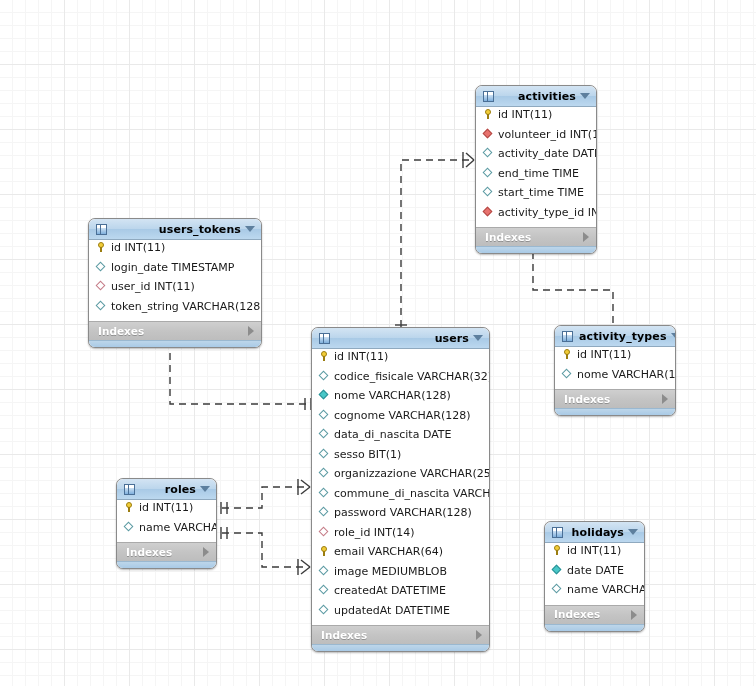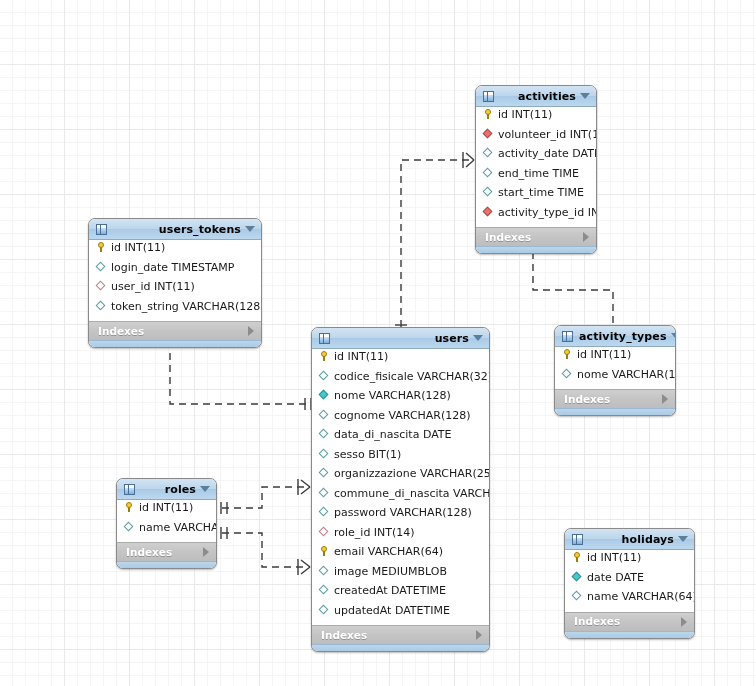--- a/index.html
+++ b/index.html
@@ -452,21 +452,21 @@
             <span class="ico dia"></span>
             <span class="row-txt">name VARCHAR(64)</span>
           </div>
         </div>
         <div class="tbl-foot">
           <span class="foot-txt">Indexes</span>
           <span class="foot-caret"></span>
         </div>
         <div class="tbl-base"></div>
       </div>
-      <div class="tbl" style="left: 564px; top: 521px; width: 131px; margin-top: 7px;">
+      <div class="tbl" style="left: 544px; top: 521px; width: 101px;">
         <div class="tbl-hdr">
           <span class="tbl-icon"></span>
           <span class="tbl-title">holidays</span>
           <span class="tbl-caret"></span>
         </div>
         <div class="tbl-body">
           <div class="row">
             <span class="ico key"></span>
             <span class="row-txt">id INT(11)</span>
           </div>

